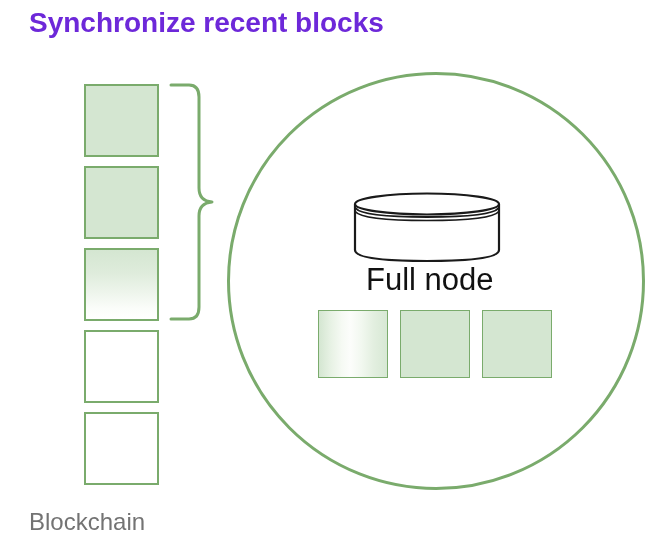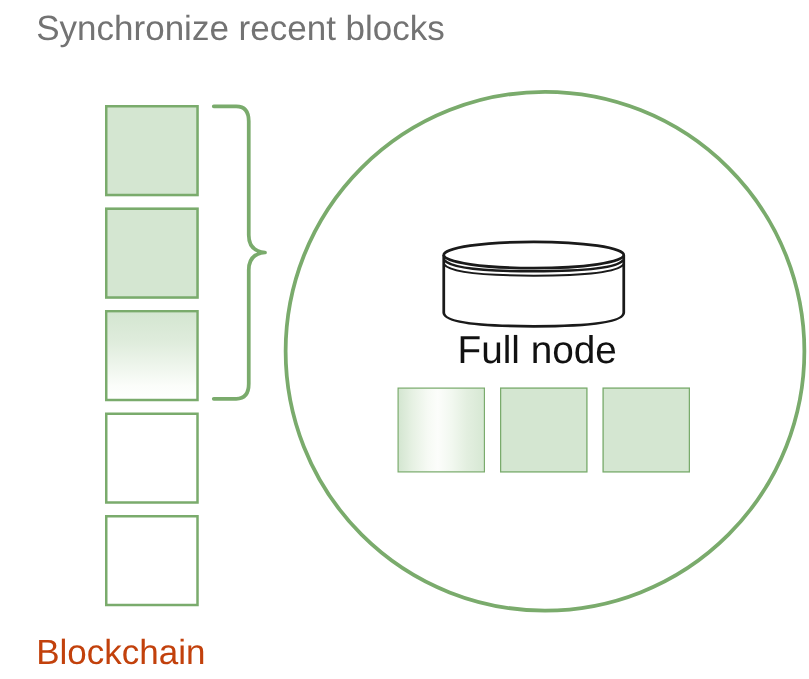--- a/index.html
+++ b/index.html
@@ -17,32 +17,32 @@
     color: #000000;
   }
 
   
   .title-label {
     position: absolute;
     left: 29px;
     top: 6px;
     font-size: 28px;
     line-height: 34px;
-    font-weight: 400;
-    color: #737373;
+    font-weight: 700;
+    color: #6d28d9;
     white-space: nowrap;
   }
   .bottom-label {
     position: absolute;
     left: 29px;
     top: 505px;
-    font-size: 28px;
+    font-size: 24px;
     line-height: 34px;
     font-weight: 400;
-    color: #c2410c;
+    color: #737373;
     white-space: nowrap;
   }
   .node-label {
     position: absolute;
     left: 352px;
     top: 261px;
     font-size: 31px;
     line-height: 38px;
     font-weight: 400;
     color: #111111;

